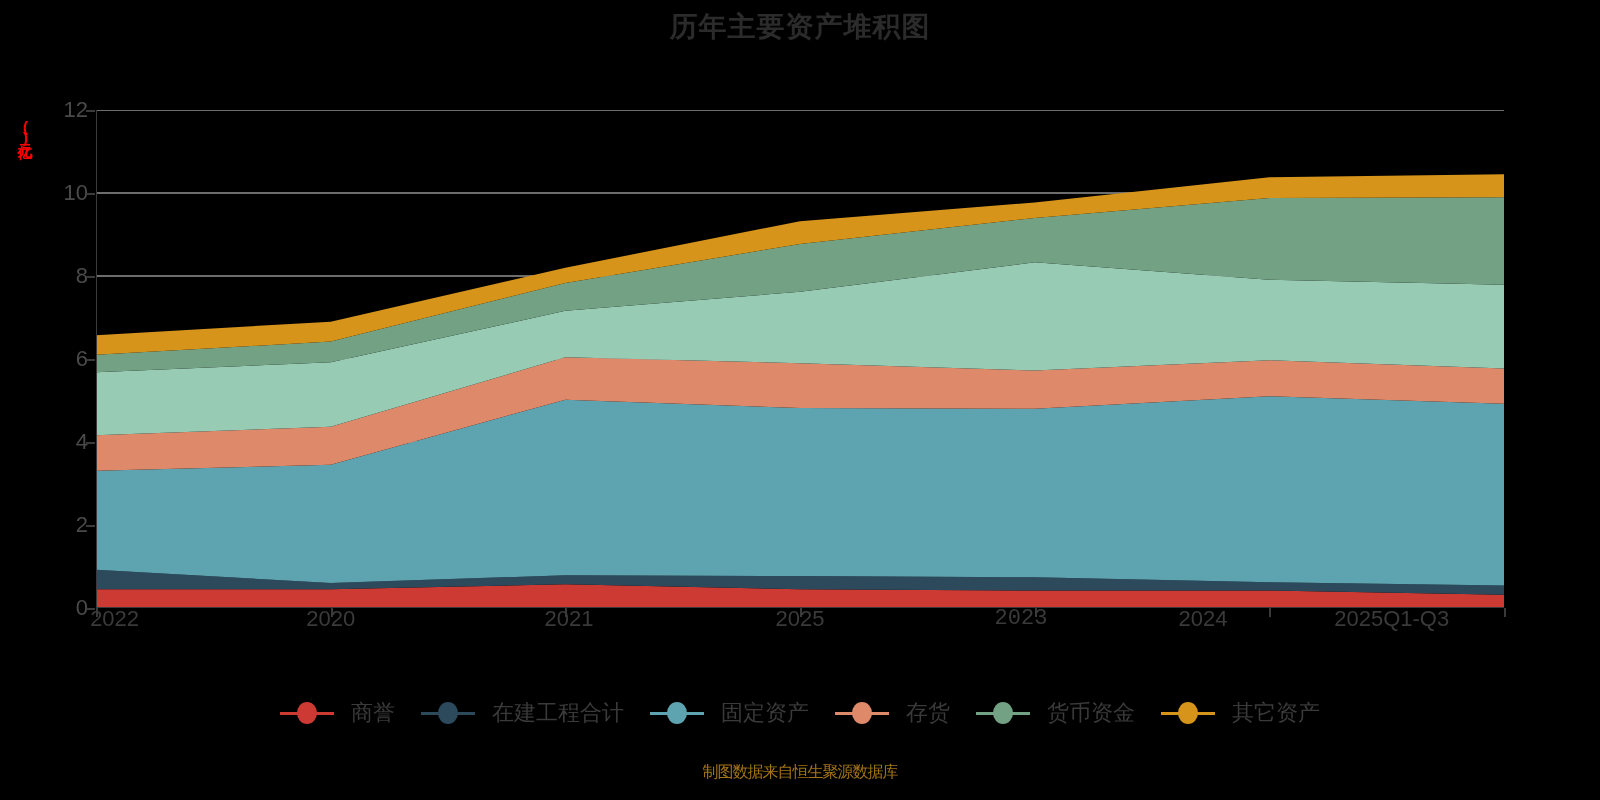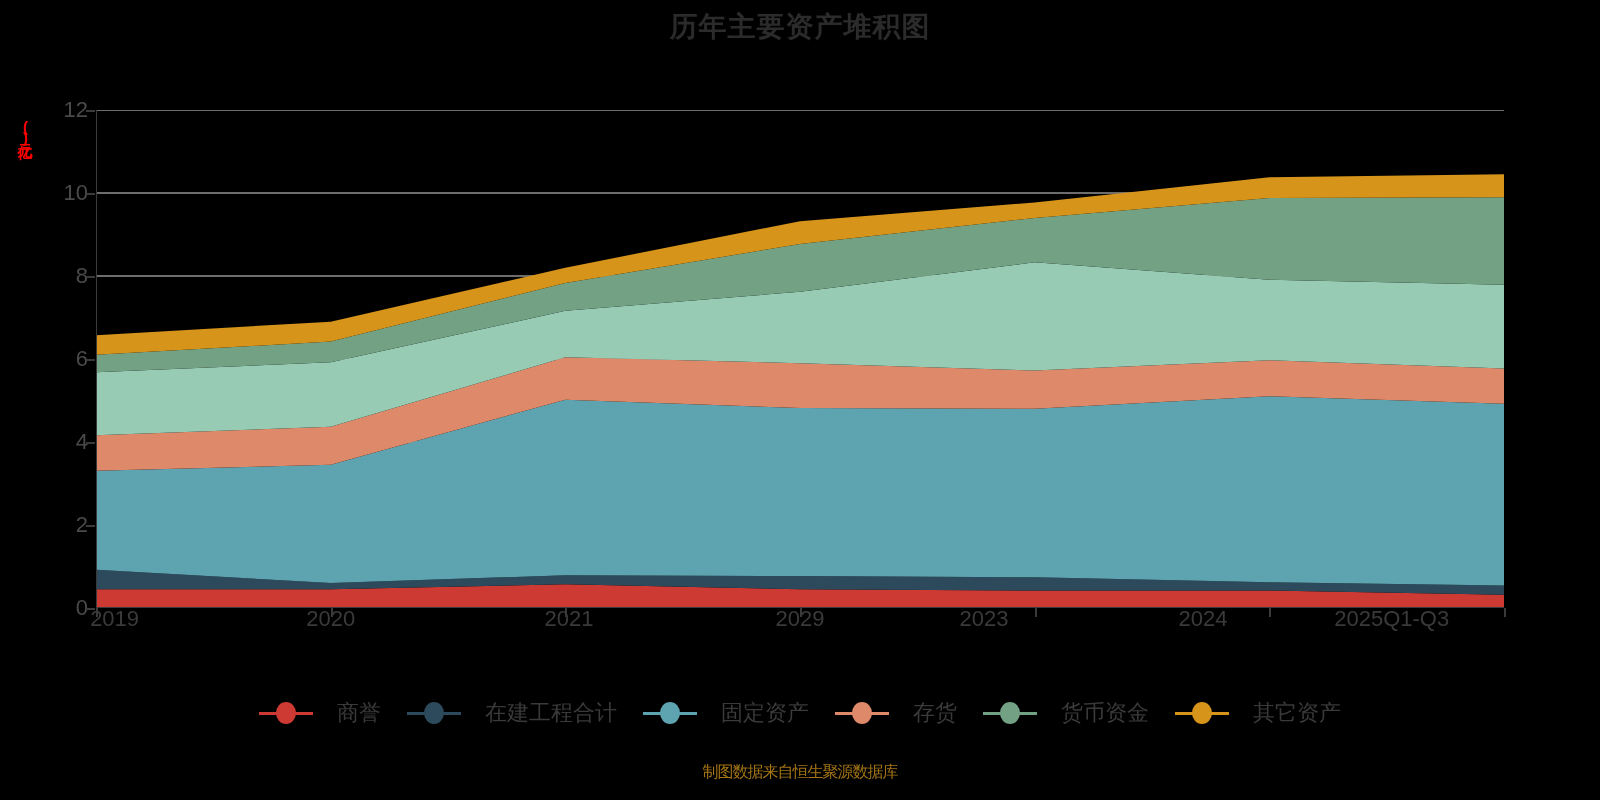--- a/index.html
+++ b/index.html
@@ -79,21 +79,21 @@
     top: 698px;
     width: 1600px;
     display: flex;
     justify-content: center;
     align-items: center;
     gap: 26px;
   }
   .legend-item {
     display: flex;
     align-items: center;
-    gap: 24px;
+    gap: 17px;
   }
   .legend-marker {
     position: relative;
     width: 54px;
     height: 22px;
     display: inline-block;
   }
   .legend-marker .line {
     position: absolute;
     left: 0;
@@ -167,29 +167,29 @@
         <path d="M0 325.36 L234.66666666666666 316.645 L469.3333333333333 247.33999999999997 L704 253.14999999999998 L938.6666666666666 260.62 L1173.3333333333335 250.24499999999998 L1408 258.545 L1408 293.82000000000005 L1173.3333333333335 286.34999999999997 L938.6666666666666 298.8 L704 297.97 L469.3333333333333 289.66999999999996 L234.66666666666666 354.825 L0 360.635 Z" fill="#de8a6a"></path>
         <path d="M0 262.28 L234.66666666666666 252.32 L469.3333333333333 200.85999999999996 L704 181.76999999999998 L938.6666666666666 152.305 L1173.3333333333335 169.735 L1408 174.71500000000003 L1408 258.545 L1173.3333333333335 250.24499999999998 L938.6666666666666 260.62 L704 253.14999999999998 L469.3333333333333 247.33999999999997 L234.66666666666666 316.645 L0 325.36 Z" fill="#97cbb4"></path>
         <path d="M0 244.85000000000002 L234.66666666666666 231.57 L469.3333333333333 173.05499999999995 L704 134.04500000000002 L938.6666666666666 107.89999999999998 L1173.3333333333335 87.97999999999996 L1408 87.15000000000009 L1408 174.71500000000003 L1173.3333333333335 169.735 L938.6666666666666 152.305 L704 181.76999999999998 L469.3333333333333 200.85999999999996 L234.66666666666666 252.32 L0 262.28 Z" fill="#73a184"></path>
         <path d="M0 225.34500000000003 L234.66666666666666 211.64999999999998 L469.3333333333333 157.69999999999993 L704 111.21999999999997 L938.6666666666666 92.54500000000002 L1173.3333333333335 67.22999999999996 L1408 64.32500000000005 L1408 87.15000000000009 L1173.3333333333335 87.97999999999996 L938.6666666666666 107.89999999999998 L704 134.04500000000002 L469.3333333333333 173.05499999999995 L234.66666666666666 231.57 L0 244.85000000000002 Z" fill="#d7941b"></path>
         <line x1="0" x2="0" y1="0" y2="498" stroke="#3a3a3a" stroke-width="2" vector-effect="non-scaling-stroke"></line>
         <line x1="0" x2="1408" y1="498" y2="498" stroke="#3a3a3a" stroke-width="2" vector-effect="non-scaling-stroke"></line>
       </svg>
   </div>
 
   <div id="xtick-wrap">
-      <div class="xtick-label" style="left: 96px; transform: translateX(-12%);">2019</div>
+      <div class="xtick-label" style="left: 96px; transform: translateX(-12%);">2022</div>
       <div style="position: absolute; left: 96px; top: 608px; width: 2px; height: 9px; background: rgb(58, 58, 58);"></div>
       <div class="xtick-label" style="left: 330.667px;">2020</div>
       <div style="position: absolute; left: 330.667px; top: 608px; width: 2px; height: 9px; background: rgb(58, 58, 58);"></div>
       <div class="xtick-label" style="left: 569px;">2021</div>
       <div style="position: absolute; left: 565.333px; top: 608px; width: 2px; height: 9px; background: rgb(58, 58, 58);"></div>
-      <div class="xtick-label" style="left: 800px;">2029</div>
+      <div class="xtick-label" style="left: 800px;">2025</div>
       <div style="position: absolute; left: 800px; top: 608px; width: 2px; height: 9px; background: rgb(58, 58, 58);"></div>
-      <div class="xtick-label" style="left: 984px;">2023</div>
+      <div class="xtick-label" style="left: 1021px; font-family: Liberation Mono, monospace;">2023</div>
       <div style="position: absolute; left: 1034.67px; top: 608px; width: 2px; height: 9px; background: rgb(58, 58, 58);"></div>
       <div class="xtick-label" style="left: 1203px; text-align: right;">2024</div>
       <div style="position: absolute; left: 1269.33px; top: 608px; width: 2px; height: 9px; background: rgb(58, 58, 58);"></div>
       <div class="xtick-label" style="left: 1440px; transform: translateX(-92%); text-align: center;">2025Q1-Q3</div>
       <div style="position: absolute; left: 1504px; top: 608px; width: 2px; height: 9px; background: rgb(58, 58, 58);"></div>
     </div>
 
   <div class="legend" id="legend">
       <div class="legend-item">
         <span class="legend-marker">

